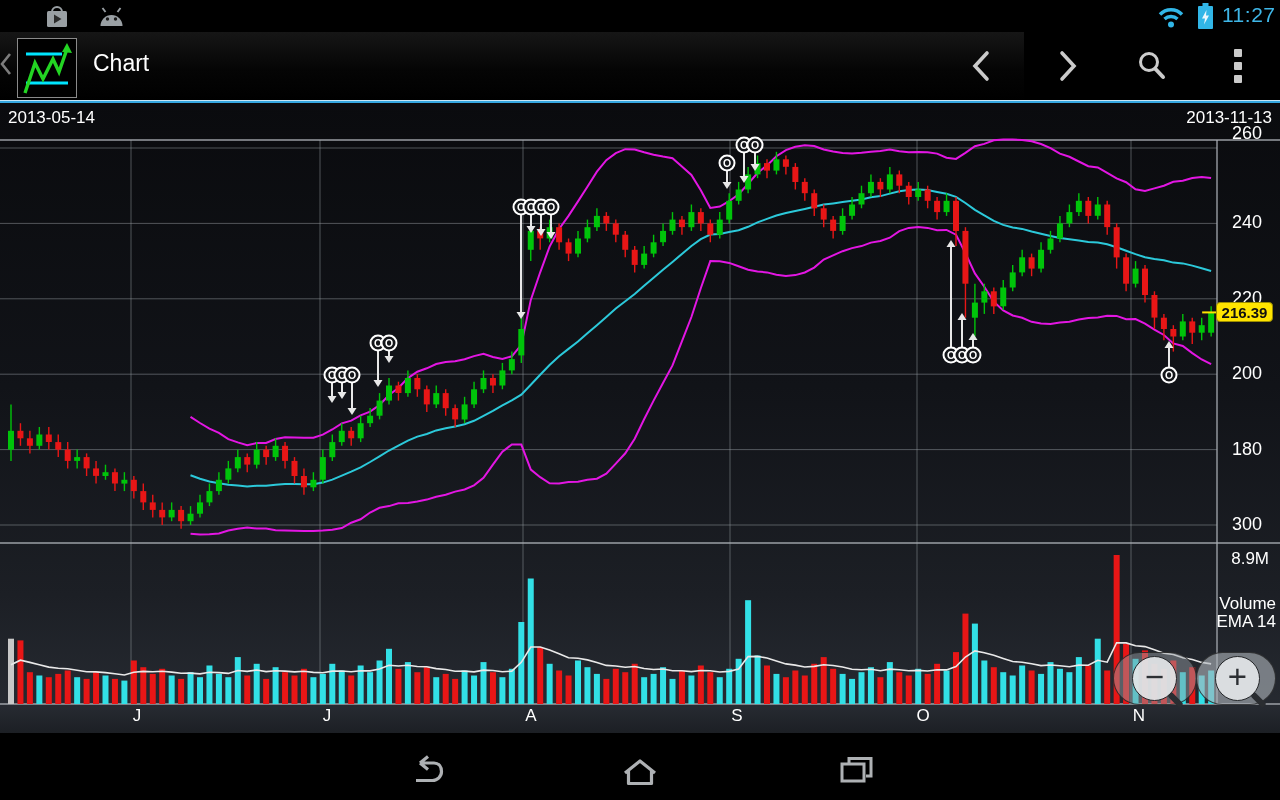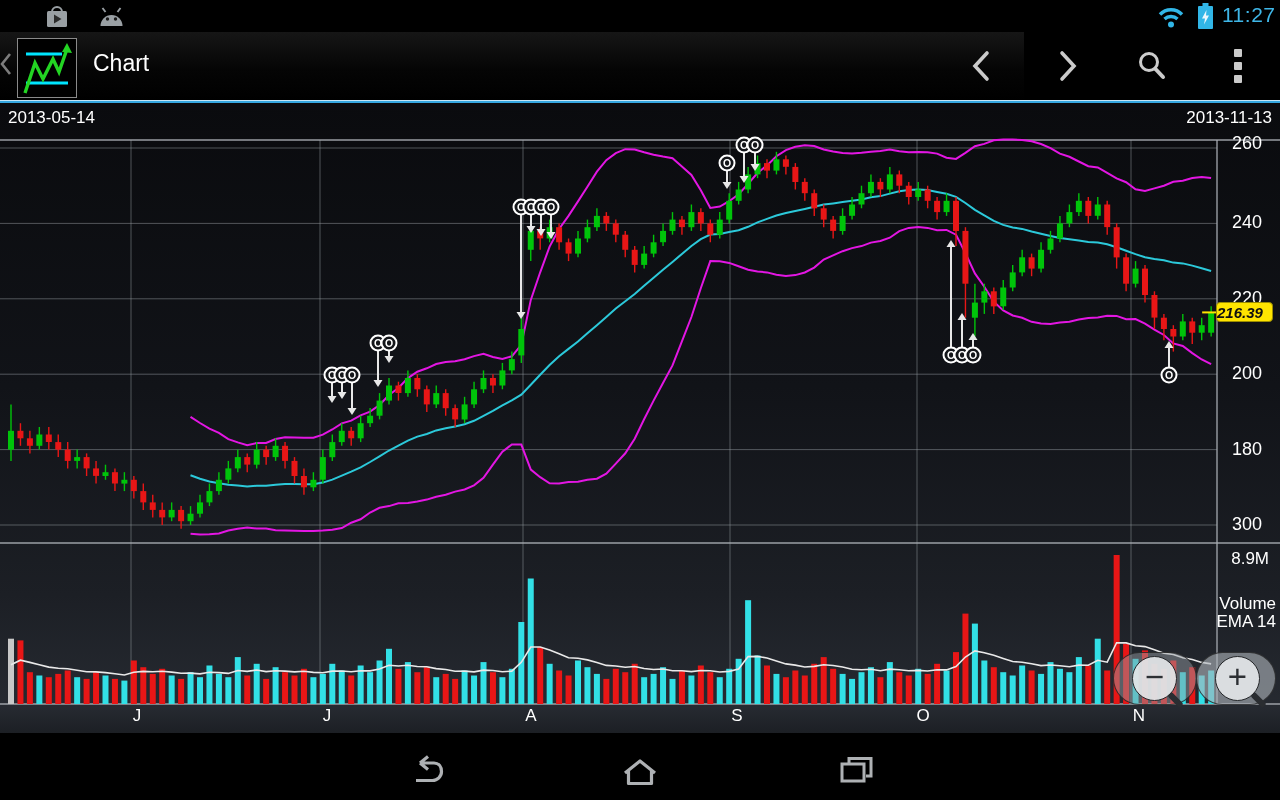--- a/index.html
+++ b/index.html
@@ -25,21 +25,21 @@
       background:linear-gradient(180deg,#0a0b0e,#111318 45%,#1c1f25 78%,#262a31 96%,#1c1f24);}
   #chart-svg{position:absolute;top:0;left:0;}
   .overlay{position:absolute;pointer-events:none;color:#fff;}
   #date-start{left:8px;top:5px;font-size:17px;}
   #symbol{left:0;top:5px;width:1232px;text-align:center;font-size:17px;}
   #date-end{left:1040px;top:5px;width:232px;text-align:right;font-size:17px;}
   #y-labels,#month-labels{position:absolute;top:0;left:0;width:1280px;height:630px;pointer-events:none;}
   .ytick{position:absolute;left:1221px;width:52px;text-align:center;color:#fff;font-size:18px;}
   .mtick{position:absolute;top:603px;transform:translateX(-50%);color:#fff;font-size:17px;}
   #price-tag{left:1216px;width:57px;height:20px;background:#ffe400;border:1px solid #9c8d00;border-radius:4px;
-      color:#101010;font-size:15px;font-weight:bold;text-align:left;line-height:19px;box-sizing:border-box;font-style:italic;}
+      color:#101010;font-size:15px;font-weight:bold;text-align:center;line-height:19px;box-sizing:border-box;}
   #legend{left:5px;top:442px;font-size:16.5px;line-height:18.5px;color:#f2f2f2;}
   #vol-max{top:446px;right:11px;left:auto;font-size:17px;text-align:right;}
   #vol-line1{top:491px;right:4px;left:auto;font-size:17px;text-align:right;margin-left:24px;}
   #vol-line2{top:509px;right:4px;left:auto;font-size:17px;text-align:right;}
 
   
   .zoom-pill{position:absolute;top:549px;height:53px;border-radius:27px;border:1px solid rgba(25,25,25,.75);box-sizing:border-box;}
   #zoom-out{left:1113px;width:84px;background:rgba(150,157,163,.48);}
   #zoom-in{left:1196px;width:80px;background:rgba(173,179,185,.62);}
   .zoom-circle{position:absolute;top:3px;left:18px;width:45px;height:45px;border-radius:50%;
@@ -590,21 +590,21 @@
         <circle cx="962" cy="252" r="7.5" fill="#14161a" stroke="#ffffff" stroke-width="2"></circle>
         <text x="962" y="255.9" text-anchor="middle" font-size="10.5" font-weight="bold" fill="#ffffff" font-family="Liberation Sans, sans-serif">O</text>
         <circle cx="973" cy="252" r="7.5" fill="#14161a" stroke="#ffffff" stroke-width="2"></circle>
         <text x="973" y="255.9" text-anchor="middle" font-size="10.5" font-weight="bold" fill="#ffffff" font-family="Liberation Sans, sans-serif">O</text>
         <circle cx="1169" cy="272" r="7.5" fill="#14161a" stroke="#ffffff" stroke-width="2"></circle>
         <text x="1169" y="275.9" text-anchor="middle" font-size="10.5" font-weight="bold" fill="#ffffff" font-family="Liberation Sans, sans-serif">O</text>
       </svg>
     <div class="overlay" id="date-start">2013-05-14</div>
     <div class="overlay" id="date-end">2013-11-13</div>
     <div id="y-labels">
-        <div class="ytick" style="top: 30px; text-align: center;">260</div>
+        <div class="ytick" style="top: 20px; text-align: center;">260</div>
         <div class="ytick" style="top: 109.4px;">240</div>
         <div class="ytick" style="top: 184.8px;">220</div>
         <div class="ytick" style="top: 260.2px;">200</div>
         <div class="ytick" style="top: 335.6px;">180</div>
         <div class="ytick" style="top: 411px;">300</div>
       </div>
     <div class="overlay" id="price-tag" style="top: 199.41px;">216.39</div>
     <div class="overlay" id="vol-max">8.9M</div>
     <div class="overlay" id="vol-line1">Volume</div>
     <div class="overlay" id="vol-line2">EMA 14</div>

